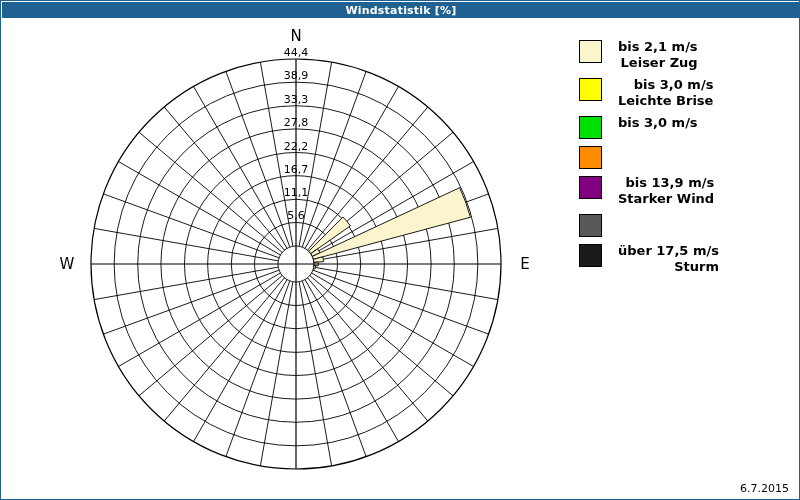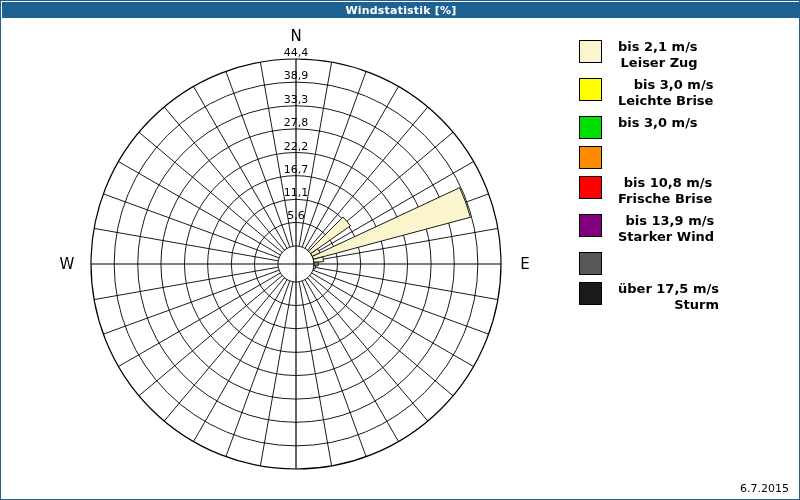--- a/index.html
+++ b/index.html
@@ -161,27 +161,20 @@
       <div class="legend-row">
         <div class="swatch" style="background: rgb(0, 224, 0);"></div>
         <div class="legend-text">
           <span>bis 3,0 m/s</span>
         </div>
       </div>
       <div class="legend-row">
         <div class="swatch" style="background: rgb(255, 140, 0);"></div>
       </div>
       <div class="legend-row">
-        <div class="swatch" style="background: rgb(255, 0, 0);"></div>
-        <div class="legend-text">
-          <span>bis 10,8 m/s</span>
-          <span>Frische Brise</span>
-        </div>
-      </div>
-      <div class="legend-row">
         <div class="swatch" style="background: rgb(128, 0, 128);"></div>
         <div class="legend-text">
           <span>bis 13,9 m/s</span>
           <span>Starker Wind</span>
         </div>
       </div>
       <div class="legend-row">
         <div class="swatch" style="background: rgb(88, 88, 88);"></div>
       </div>
       <div class="legend-row">

